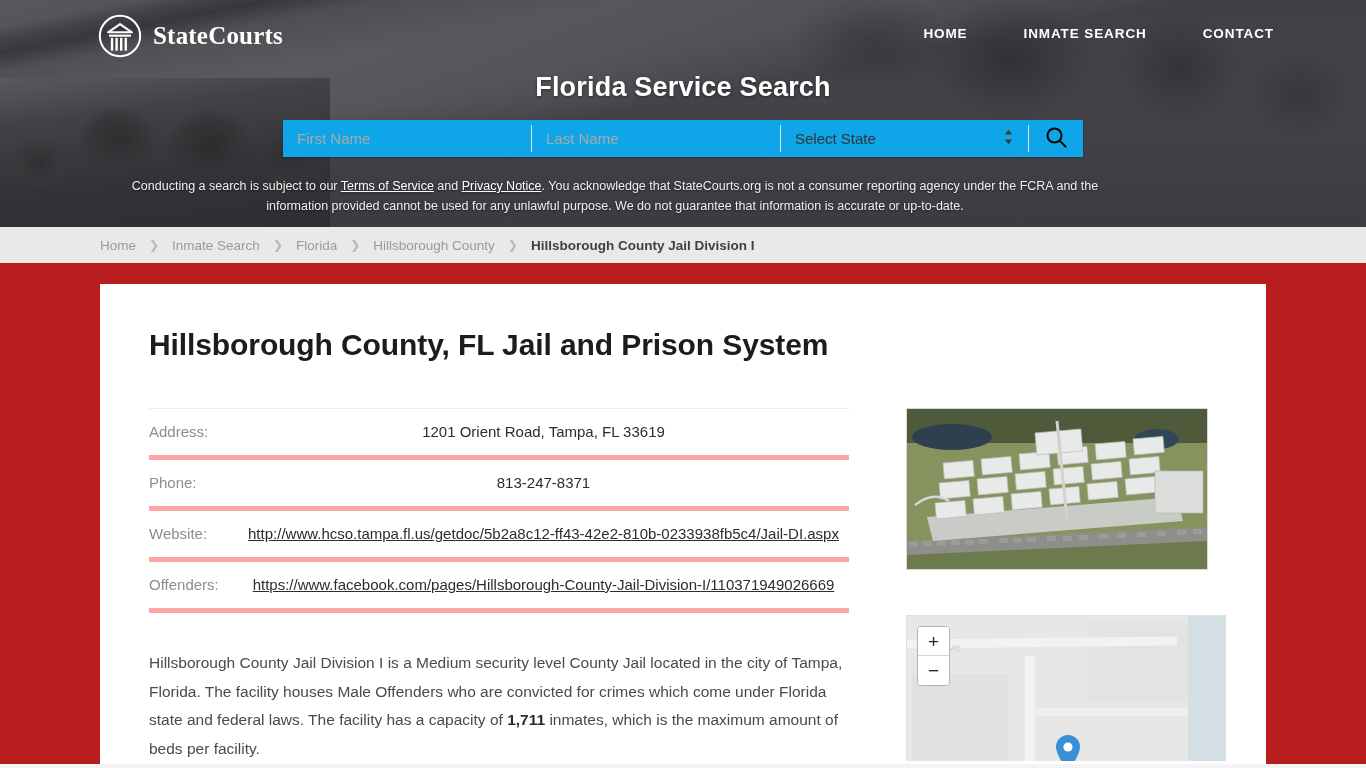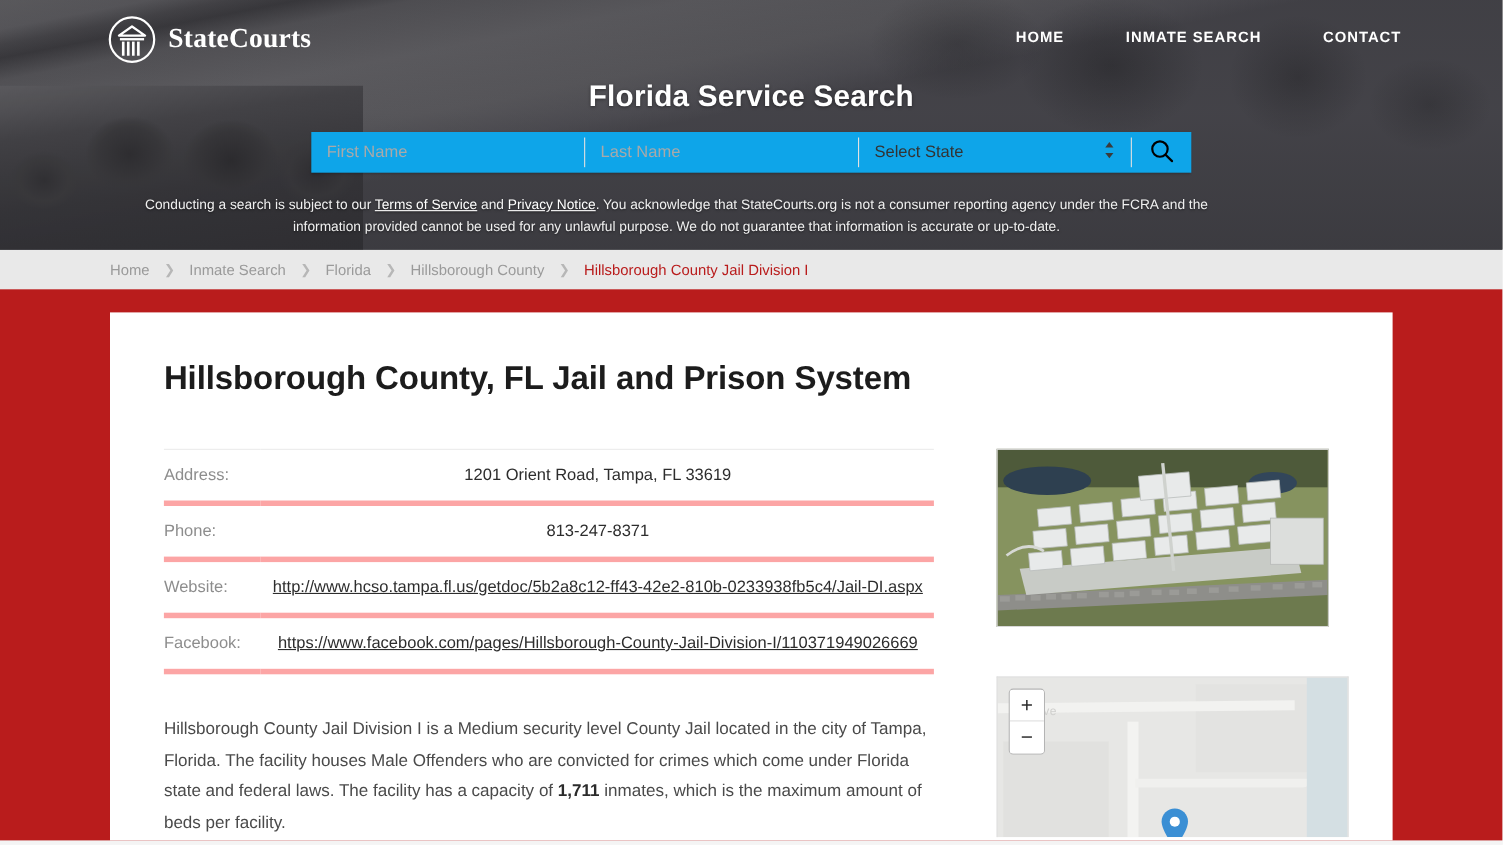--- a/index.html
+++ b/index.html
@@ -159,21 +159,21 @@
     display: flex; align-items: center;
     padding-left: 100px;
   }
   .crumbs { display: flex; align-items: center; gap: 0; }
   .crumbs a, .crumbs span.crumb-cur {
     font-size: 13.5px;
     color: #9a9a9a;
     text-decoration: none;
     white-space: nowrap;
   }
-  .crumbs span.crumb-cur { color: #b91c1c; }
+  .crumbs span.crumb-cur { color: #404040; font-weight: bold; }
   .crumb-sep {
     color: #b7b7b7;
     font-size: 12px;
     padding: 0 13px;
     user-select: none;
   }
 
   
   .page { width: 1366px; background: #b91c1c; padding-top: 21px; }
   .card {
@@ -405,21 +405,21 @@
               <td class="lbl">Phone:</td>
               <td class="val">813-247-8371</td>
             </tr>
             <tr>
               <td class="lbl">Website:</td>
               <td class="val">
                 <a href="#">http://www.hcso.tampa.fl.us/getdoc/5b2a8c12-ff43-42e2-810b-0233938fb5c4/Jail-DI.aspx</a>
               </td>
             </tr>
             <tr>
-              <td class="lbl">Facebook:</td>
+              <td class="lbl">Offenders:</td>
               <td class="val">
                 <a href="#">https://www.facebook.com/pages/Hillsborough-County-Jail-Division-I/110371949026669</a>
               </td>
             </tr>
           </tbody>
         </table>
 
         <p class="desc">
           <span>Hillsborough County Jail Division I is a Medium security level County Jail located in the city of Tampa, Florida. The facility houses Male Offenders who are convicted for crimes which come under Florida state and federal laws. The facility has a capacity of </span><b>1,711</b><span> inmates, which is the maximum amount of beds per facility.</span>
         </p>

